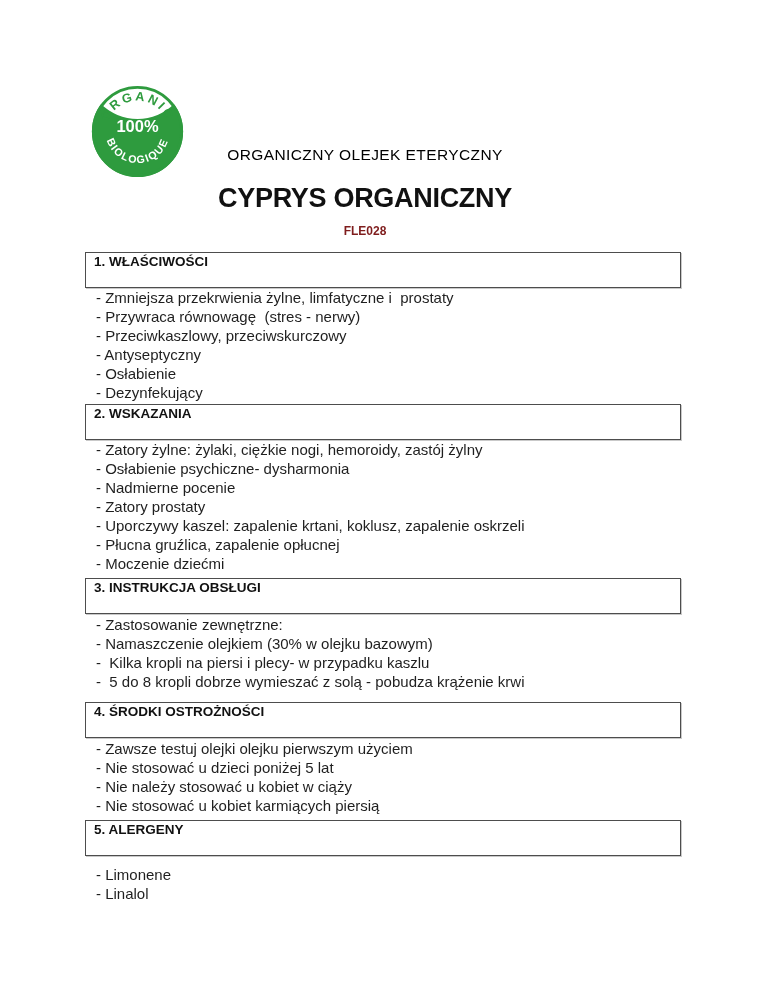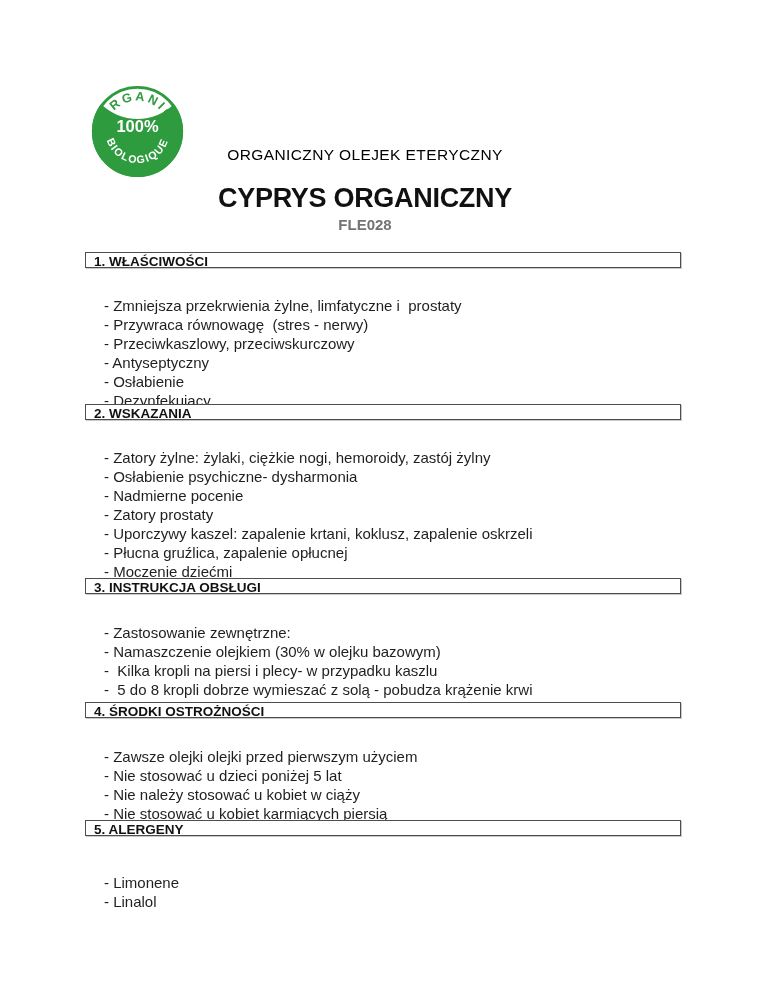--- a/index.html
+++ b/index.html
@@ -11,40 +11,40 @@
   .page{position:absolute;inset:0;background:#ffffff;}
 
   
   .logo{position:absolute;left:89px;top:82px;width:97px;height:99px;}
   .logo svg{width:100%;height:100%;display:block;}
 
   
   .header{position:absolute;left:85px;top:146px;width:560px;text-align:center;}
   .subtitle{font-size:15.5px;line-height:18px;letter-spacing:0.4px;color:#000000;}
   .title{font-size:27px;line-height:31px;font-weight:bold;letter-spacing:-0.3px;color:#111;margin-top:19px;}
-  .code{font-size:15px;line-height:18px;font-weight:bold;color:#737373;margin-top:2px;}
+  .code{font-size:12px;line-height:18px;font-weight:bold;color:#7f1d1d;margin-top:8px;}
 
   
   .sec-head{
-    position:absolute;left:85px;width:596px;height:16px;box-sizing:border-box;
+    position:absolute;left:85px;width:596px;height:36px;box-sizing:border-box;
     border:1px solid #4d4d4d;background:#ffffff;
     font-size:13.5px;line-height:16px;font-weight:bold;color:#111;
     padding:1px 0 0 8px;
     box-shadow:1px 1px 0 0 #c9c9c9;
   }
   #sec-head-1{top:252px}
   #sec-head-2{top:404px}
   #sec-head-3{top:578px}
   #sec-head-4{top:702px}
   #sec-head-5{top:820px}
 
   
   .sec-list{
     position:absolute;left:85px;width:596px;
-    margin:12px;padding:0 0 0 7px;list-style:none;
+    margin:4px;padding:0 0 0 7px;list-style:none;
     font-size:15px;line-height:19px;color:#1f1f1f;
   }
   .sec-list li{white-space:pre-wrap;}
   #sec-list-1{top:284px}
   #sec-list-2{top:436px}
   #sec-list-3{top:611px}
   #sec-list-4{top:735px}
   #sec-list-5{top:861px}
 </style>
 </head>
@@ -107,21 +107,21 @@
   <div class="sec-head" id="sec-head-3">3. INSTRUKCJA OBSŁUGI</div>
   <ul class="sec-list" id="sec-list-3">
       <li>- Zastosowanie zewnętrzne:</li>
       <li>- Namaszczenie olejkiem (30% w olejku bazowym)</li>
       <li>-  Kilka kropli na piersi i plecy- w przypadku kaszlu</li>
       <li>-  5 do 8 kropli dobrze wymieszać z solą - pobudza krążenie krwi</li>
     </ul>
 
   <div class="sec-head" id="sec-head-4">4. ŚRODKI OSTROŻNOŚCI</div>
   <ul class="sec-list" id="sec-list-4">
-      <li>- Zawsze olejki olejki przed pierwszym użyciem</li>
+      <li>- Zawsze testuj olejki olejku pierwszym użyciem</li>
       <li>- Nie stosować u dzieci poniżej 5 lat</li>
       <li>- Nie należy stosować u kobiet w ciąży</li>
       <li>- Nie stosować u kobiet karmiących piersią</li>
     </ul>
 
   <div class="sec-head" id="sec-head-5">5. ALERGENY</div>
   <ul class="sec-list" id="sec-list-5">
       <li>- Limonene</li>
       <li>- Linalol</li>
     </ul>

